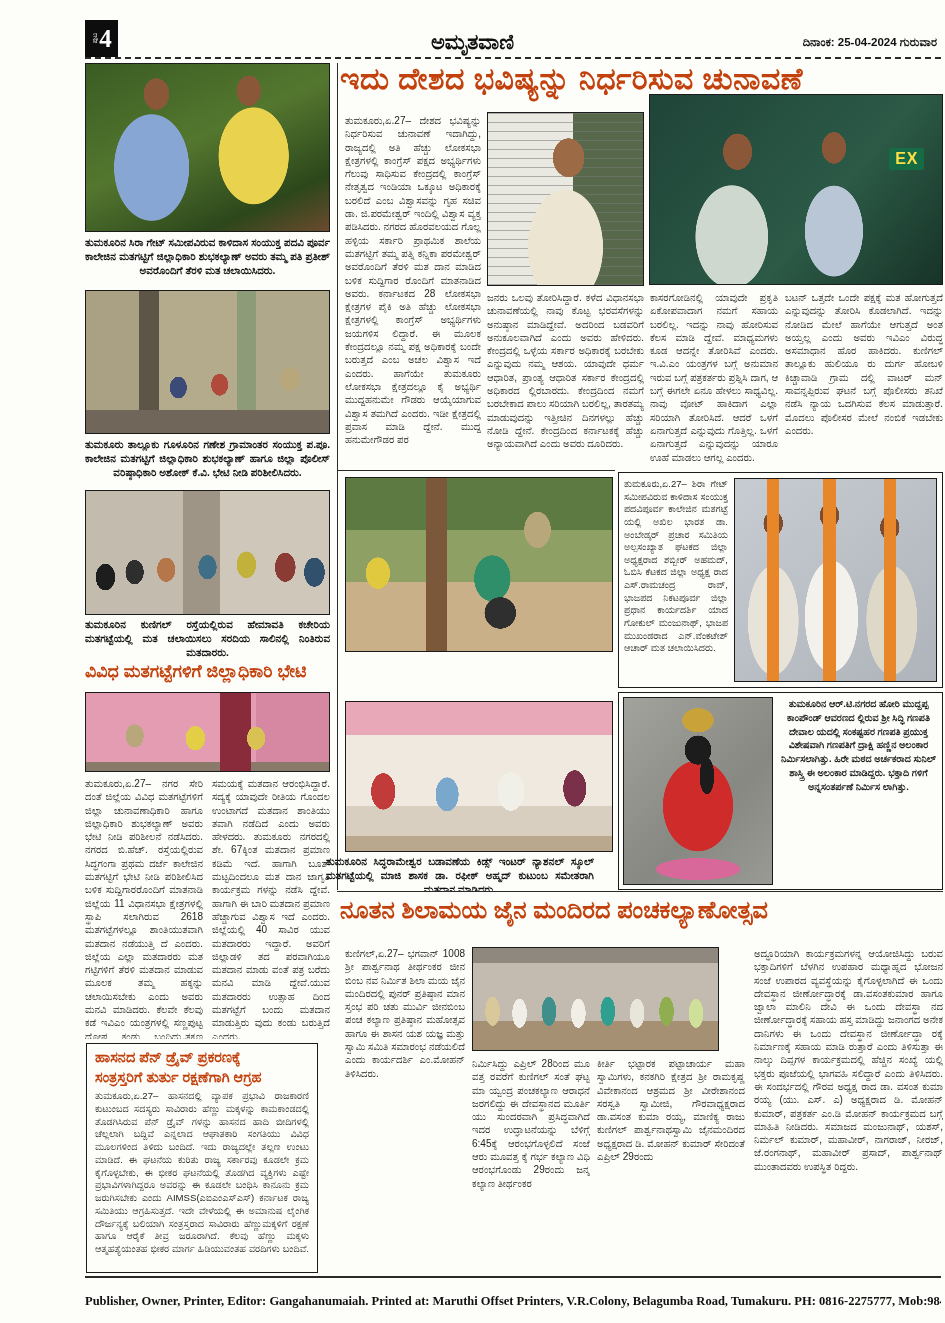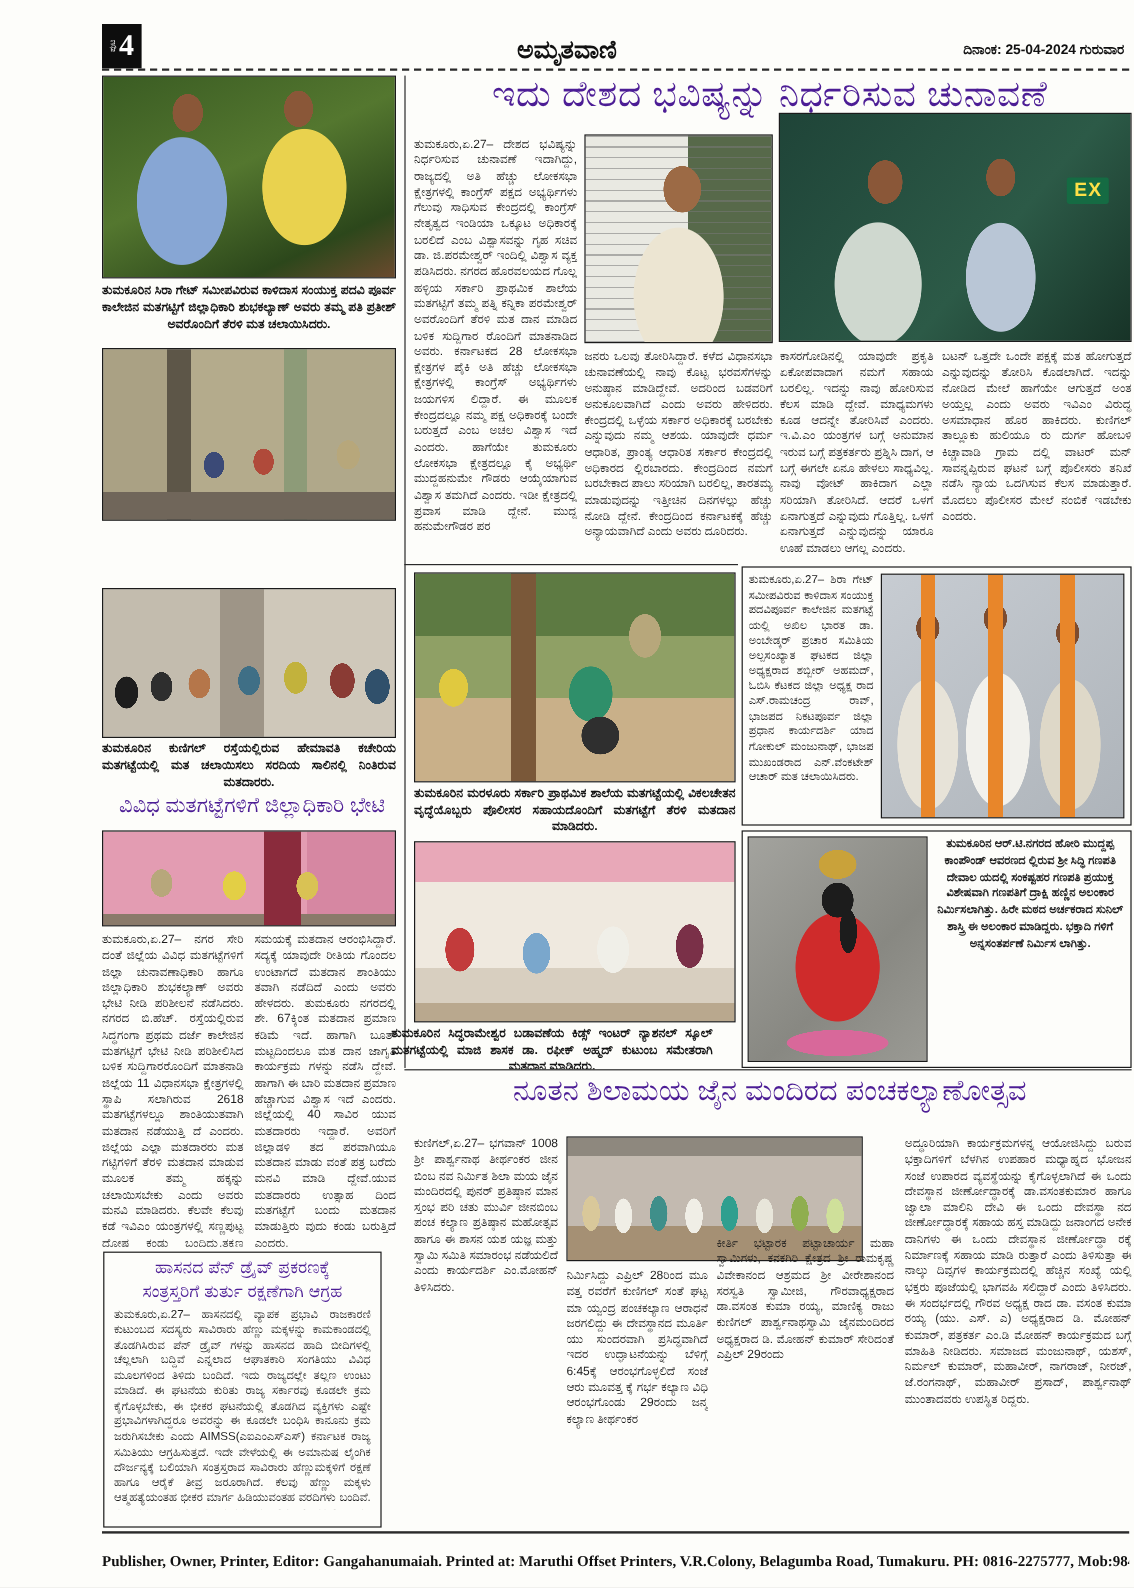--- a/index.html
+++ b/index.html
@@ -2,21 +2,21 @@
 <html><head>
 <meta charset="utf-8">
 <style>
   html,body{margin:0;padding:0;background:#e8e8e4;}
   #page{position:relative;width:945px;height:1323px;background:#fdfdfa;margin:0 auto;
         font-family:"Liberation Sans",sans-serif;color:#111;overflow:hidden;}
   .abs{position:absolute;}
   .txt{font-size:10px;line-height:1.33;text-align:justify;overflow:hidden;color:#1c1c1c;}
   .cap{font-size:10.3px;line-height:1.34;font-weight:bold;text-align:justify;text-align-last:center;overflow:hidden;color:#111;}
   .ph{border:1px solid #1b1b1b;overflow:hidden;box-sizing:border-box;}
-  .hl{font-weight:normal;color:#4c1d95;text-align:center;overflow:hidden;}
+  .hl{font-weight:bold;color:#c2410c;overflow:hidden;}
   .rule{background:#2a2a2a;}
   .dashed{border-top:2px dashed #2a2a2a;height:0;}
   
   #pagebox{background:#0d0d0d;color:#fff;display:flex;align-items:center;justify-content:center;gap:1px;}
   #pagebox .pw{writing-mode:vertical-rl;transform:rotate(180deg);font-size:7px;line-height:1;}
   #pagebox .pn{font-size:25px;font-weight:bold;font-family:"Liberation Serif",serif;}
   
   .p-couple{background:
     radial-gradient(20px 25px at 67% 16%,#8a5738 0 60%,rgba(0,0,0,0) 61%),
     radial-gradient(58px 80px at 69% 55%,#e9d24e 0 60%,rgba(0,0,0,0) 61%),
@@ -116,20 +116,21 @@
   <div class="abs dashed" style="left:85px;top:57px;width:856px;"></div>
 
   <div class="abs rule" style="left:337px;top:63px;width:1px;height:827px;"></div>
   <div class="abs rule" style="left:337px;top:470px;width:278px;height:1px;"></div>
   <div class="abs rule" style="left:337px;top:891px;width:606px;height:1px;"></div>
 
   <div class="abs ph p-couple" style="left:85px;top:63px;width:245px;height:169px;"></div>
   <div class="abs cap" style="left:85px;top:236px;width:245px;height:52px;">ತುಮಕೂರಿನ ಸಿರಾ ಗೇಟ್ ಸಮೀಪವಿರುವ ಕಾಳಿದಾಸ ಸಂಯುಕ್ತ ಪದವಿ ಪೂರ್ವ ಕಾಲೇಜಿನ ಮತಗಟ್ಟಿಗೆ ಜಿಲ್ಲಾಧಿಕಾರಿ ಶುಭಕಲ್ಯಾಣ್ ಅವರು ತಮ್ಮ ಪತಿ ಪ್ರತೀಶ್ ಅವರೊಂದಿಗೆ ತೆರಳಿ ಮತ ಚಲಾಯಿಸಿದರು.</div>
 
   <div class="abs ph p-college" style="left:85px;top:290px;width:245px;height:144px;"></div>
+  <div class="abs cap" style="left:85px;top:438px;width:245px;height:48px;">ತುಮಕೂರು ತಾಲ್ಲೂಕು ಗೂಳೂರಿನ ಗಣೇಶ ಗ್ರಾಮಾಂತರ ಸಂಯುಕ್ತ ಪ.ಪೂ. ಕಾಲೇಜಿನ ಮತಗಟ್ಟಿಗೆ ಜಿಲ್ಲಾಧಿಕಾರಿ ಶುಭಕಲ್ಯಾಣ್ ಹಾಗೂ ಜಿಲ್ಲಾ ಪೊಲೀಸ್ ವರಿಷ್ಠಾಧಿಕಾರಿ ಅಶೋಕ್ ಕೆ.ವಿ. ಭೇಟಿ ನೀಡಿ ಪರಿಶೀಲಿಸಿದರು.</div>
 
   <div class="abs ph p-queue" style="left:85px;top:490px;width:245px;height:125px;"></div>
   <div class="abs cap" style="left:85px;top:618px;width:245px;height:42px;">ತುಮಕೂರಿನ ಕುಣಿಗಲ್ ರಸ್ತೆಯಲ್ಲಿರುವ ಹೇಮಾವತಿ ಕಚೇರಿಯ ಮತಗಟ್ಟೆಯಲ್ಲಿ ಮತ ಚಲಾಯಿಸಲು ಸರದಿಯ ಸಾಲಿನಲ್ಲಿ ನಿಂತಿರುವ ಮತದಾರರು.</div>
 
   <div class="abs hl" style="left:85px;top:661px;width:250px;height:28px;font-size:17.5px;">ವಿವಿಧ ಮತಗಟ್ಟೆಗಳಿಗೆ ಜಿಲ್ಲಾಧಿಕಾರಿ ಭೇಟಿ</div>
   <div class="abs ph p-pink" style="left:85px;top:692px;width:245px;height:80px;"></div>
   <div class="abs txt" style="left:85px;top:777px;width:118px;height:262px;">ತುಮಕೂರು,ಏ.27– ನಗರ ಸೇರಿ ದಂತೆ ಜಿಲ್ಲೆಯ ವಿವಿಧ ಮತಗಟ್ಟೆಗಳಿಗೆ ಜಿಲ್ಲಾ ಚುನಾವಣಾಧಿಕಾರಿ ಹಾಗೂ ಜಿಲ್ಲಾಧಿಕಾರಿ ಶುಭಕಲ್ಯಾಣ್ ಅವರು ಭೇಟಿ ನೀಡಿ ಪರಿಶೀಲನೆ ನಡೆಸಿದರು. ನಗರದ ಬಿ.ಹೆಚ್. ರಸ್ತೆಯಲ್ಲಿರುವ ಸಿದ್ಧಗಂಗಾ ಪ್ರಥಮ ದರ್ಜೆ ಕಾಲೇಜಿನ ಮತಗಟ್ಟಿಗೆ ಭೇಟಿ ನೀಡಿ ಪರಿಶೀಲಿಸಿದ ಬಳಿಕ ಸುದ್ದಿಗಾರರೊಂದಿಗೆ ಮಾತನಾಡಿ ಜಿಲ್ಲೆಯ 11 ವಿಧಾನಸಭಾ ಕ್ಷೇತ್ರಗಳಲ್ಲಿ ಸ್ಥಾಪಿ ಸಲಾಗಿರುವ 2618 ಮತಗಟ್ಟೆಗಳಲ್ಲೂ ಶಾಂತಿಯುತವಾಗಿ ಮತದಾನ ನಡೆಯುತ್ತಿ ದೆ ಎಂದರು. ಜಿಲ್ಲೆಯ ಎಲ್ಲಾ ಮತದಾರರು ಮತ ಗಟ್ಟಿಗಳಿಗೆ ತೆರಳಿ ಮತದಾನ ಮಾಡುವ ಮೂಲಕ ತಮ್ಮ ಹಕ್ಕನ್ನು ಚಲಾಯಿಸಬೇಕು ಎಂದು ಅವರು ಮನವಿ ಮಾಡಿದರು. ಕೆಲವೇ ಕೆಲವು ಕಡೆ ಇವಿಎಂ ಯಂತ್ರಗಳಲ್ಲಿ ಸಣ್ಣಪುಟ್ಟ ದೋಷ ಕಂಡು ಬಂದಿದ್ದು,ತಕ್ಷಣ ಅದನ್ನು ಸೆಕ್ಟರ್ ಅಧಿಕಾರಿಗಳು ಸರಿಪಡಿಸಿ ಸರಿಯಾದ</div>
   <div class="abs txt" style="left:212px;top:777px;width:118px;height:262px;">ಸಮಯಕ್ಕೆ ಮತದಾನ ಆರಂಭಿಸಿದ್ದಾರೆ. ಸದ್ಯಕ್ಕೆ ಯಾವುದೇ ರೀತಿಯ ಗೊಂದಲ ಉಂಟಾಗದೆ ಮತದಾನ ಶಾಂತಿಯು ತವಾಗಿ ನಡೆದಿದೆ ಎಂದು ಅವರು ಹೇಳದರು. ತುಮಕೂರು ನಗರದಲ್ಲಿ ಶೇ. 67ಕ್ಕಿಂತ ಮತದಾನ ಪ್ರಮಾಣ ಕಡಿಮೆ ಇದೆ. ಹಾಗಾಗಿ ಬೂತ್ ಮಟ್ಟದಿಂದಲೂ ಮತ ದಾನ ಜಾಗೃತಿ ಕಾರ್ಯಕ್ರಮ ಗಳನ್ನು ನಡೆಸಿ ದ್ದೇವೆ. ಹಾಗಾಗಿ ಈ ಬಾರಿ ಮತದಾನ ಪ್ರಮಾಣ ಹೆಚ್ಚಾಗುವ ವಿಶ್ವಾಸ ಇದೆ ಎಂದರು. ಜಿಲ್ಲೆಯಲ್ಲಿ 40 ಸಾವಿರ ಯುವ ಮತದಾರರು ಇದ್ದಾರೆ. ಅವರಿಗೆ ಜಿಲ್ಲಾಡಳಿ ತದ ಪರವಾಗಿಯೂ ಮತದಾನ ಮಾಡು ವಂತೆ ಪತ್ರ ಬರೆದು ಮನವಿ ಮಾಡಿ ದ್ದೇವೆ.ಯುವ ಮತದಾರರು ಉತ್ಸಾಹ ದಿಂದ ಮತಗಟ್ಟೆಗೆ ಬಂದು ಮತದಾನ ಮಾಡುತ್ತಿರು ವುದು ಕಂಡು ಬರುತ್ತಿದೆ ಎಂದರು.</div>
 
   <div class="abs box" style="left:86px;top:1043px;width:232px;height:230px;padding:4px 8px;">
@@ -143,38 +144,37 @@
   <div class="abs txt" style="left:345px;top:114px;width:136px;height:354px;">ತುಮಕೂರು,ಏ.27– ದೇಶದ ಭವಿಷ್ಯನ್ನು ನಿರ್ಧರಿಸುವ ಚುನಾವಣೆ ಇದಾಗಿದ್ದು, ರಾಜ್ಯದಲ್ಲಿ ಅತಿ ಹೆಚ್ಚು ಲೋಕಸಭಾ ಕ್ಷೇತ್ರಗಳಲ್ಲಿ ಕಾಂಗ್ರೆಸ್ ಪಕ್ಷದ ಅಭ್ಯರ್ಥಿಗಳು ಗೆಲುವು ಸಾಧಿಸುವ ಕೇಂದ್ರದಲ್ಲಿ ಕಾಂಗ್ರೆಸ್ ನೇತೃತ್ವದ ಇಂಡಿಯಾ ಒಕ್ಕೂಟ ಅಧಿಕಾರಕ್ಕೆ ಬರಲಿದೆ ಎಂಬ ವಿಶ್ವಾಸವನ್ನು ಗೃಹ ಸಚಿವ ಡಾ. ಜಿ.ಪರಮೇಶ್ವರ್ ಇಂದಿಲ್ಲಿ ವಿಶ್ವಾಸ ವ್ಯಕ್ತ ಪಡಿಸಿದರು. ನಗರದ ಹೊರವಲಯದ ಗೊಲ್ಲ ಹಳ್ಳಿಯ ಸರ್ಕಾರಿ ಪ್ರಾಥಮಿಕ ಶಾಲೆಯ ಮತಗಟ್ಟಿಗೆ ತಮ್ಮ ಪತ್ನಿ ಕನ್ನಿಕಾ ಪರಮೇಶ್ವರ್ ಅವರೊಂದಿಗೆ ತೆರಳಿ ಮತ ದಾನ ಮಾಡಿದ ಬಳಿಕ ಸುದ್ದಿಗಾರ ರೊಂದಿಗೆ ಮಾತನಾಡಿದ ಅವರು. ಕರ್ನಾಟಕದ 28 ಲೋಕಸಭಾ ಕ್ಷೇತ್ರಗಳ ಪೈಕಿ ಅತಿ ಹೆಚ್ಚು ಲೋಕಸಭಾ ಕ್ಷೇತ್ರಗಳಲ್ಲಿ ಕಾಂಗ್ರೆಸ್ ಅಭ್ಯರ್ಥಿಗಳು ಜಯಗಳಿಸ ಲಿದ್ದಾರೆ. ಈ ಮೂಲಕ ಕೇಂದ್ರದಲ್ಲೂ ನಮ್ಮ ಪಕ್ಷ ಅಧಿಕಾರಕ್ಕೆ ಬಂದೇ ಬರುತ್ತದೆ ಎಂಬ ಅಚಲ ವಿಶ್ವಾಸ ಇದೆ ಎಂದರು. ಹಾಗೆಯೇ ತುಮಕೂರು ಲೋಕಸಭಾ ಕ್ಷೇತ್ರದಲ್ಲೂ ಕೈ ಅಭ್ಯರ್ಥಿ ಮುದ್ದಹನುಮೇ ಗೌಡರು ಆಯ್ಕೆಯಾಗುವ ವಿಶ್ವಾಸ ತಮಗಿದೆ ಎಂದರು. ಇಡೀ ಕ್ಷೇತ್ರದಲ್ಲಿ ಪ್ರವಾಸ ಮಾಡಿ ದ್ದೇನೆ. ಮುದ್ದ ಹನುಮೇಗೌಡರ ಪರ</div>
   <div class="abs ph p-womanvoter" style="left:487px;top:112px;width:157px;height:174px;"></div>
   <div class="abs ph p-parames" style="left:649px;top:94px;width:294px;height:191px;">
     <span class="exsign">EX</span>
   </div>
   <div class="abs txt" style="left:487px;top:291px;width:157px;height:177px;">ಜನರು ಒಲವು ತೋರಿಸಿದ್ದಾರೆ. ಕಳೆದ ವಿಧಾನಸಭಾ ಚುನಾವಣೆಯಲ್ಲಿ ನಾವು ಕೊಟ್ಟ ಭರವಸೆಗಳನ್ನು ಅನುಷ್ಠಾನ ಮಾಡಿದ್ದೇವೆ. ಅದರಿಂದ ಬಡವರಿಗೆ ಅನುಕೂಲವಾಗಿದೆ ಎಂದು ಅವರು ಹೇಳಿದರು. ಕೇಂದ್ರದಲ್ಲಿ ಒಳ್ಳೆಯ ಸರ್ಕಾರ ಅಧಿಕಾರಕ್ಕೆ ಬರಬೇಕು ಎನ್ನುವುದು ನಮ್ಮ ಆಶಯ. ಯಾವುದೇ ಧರ್ಮ ಆಧಾರಿತ, ಪ್ರಾಂತ್ಯ ಆಧಾರಿತ ಸರ್ಕಾರ ಕೇಂದ್ರದಲ್ಲಿ ಅಧಿಕಾರದ ಲ್ಲಿರಬಾರದು. ಕೇಂದ್ರದಿಂದ ನಮಗೆ ಬರಬೇಕಾದ ಪಾಲು ಸರಿಯಾಗಿ ಬರಲಿಲ್ಲ, ತಾರತಮ್ಯ ಮಾಡುವುದನ್ನು ಇತ್ತೀಚಿನ ದಿನಗಳಲ್ಲು ಹೆಚ್ಚು ನೋಡಿ ದ್ದೇನೆ. ಕೇಂದ್ರದಿಂದ ಕರ್ನಾಟಕಕ್ಕೆ ಹೆಚ್ಚು ಅನ್ಯಾಯವಾಗಿದೆ ಎಂದು ಅವರು ದೂರಿದರು.</div>
   <div class="abs txt" style="left:650px;top:291px;width:128px;height:177px;">ಕಾಸರಗೋಡಿನಲ್ಲಿ ಯಾವುದೇ ಪ್ರಕೃತಿ ಏಕೋಪವಾದಾಗ ನಮಗೆ ಸಹಾಯ ಬರಲಿಲ್ಲ. ಇದನ್ನು ನಾವು ಹೋರಿಸುವ ಕೆಲಸ ಮಾಡಿ ದ್ದೇವೆ. ಮಾಧ್ಯಮಗಳು ಕೂಡ ಆದನ್ನೇ ತೋರಿಸಿವೆ ಎಂದರು. ಇ.ವಿ.ಎಂ ಯಂತ್ರಗಳ ಬಗ್ಗೆ ಅನುಮಾನ ಇರುವ ಬಗ್ಗೆ ಪತ್ರಕರ್ತರು ಪ್ರಶ್ನಿಸಿ ದಾಗ, ಆ ಬಗ್ಗೆ ಈಗಲೇ ಏನೂ ಹೇಳಲು ಸಾಧ್ಯವಿಲ್ಲ. ನಾವು ವೋಟ್ ಹಾಕಿದಾಗ ಎಲ್ಲಾ ಸರಿಯಾಗಿ ತೋರಿಸಿದೆ. ಆದರೆ ಒಳಗೆ ಏನಾಗುತ್ತದೆ ಎನ್ನುವುದು ಗೊತ್ತಿಲ್ಲ. ಒಳಗೆ ಏನಾಗುತ್ತದೆ ಎನ್ನುವುದನ್ನು ಯಾರೂ ಊಹೆ ಮಾಡಲು ಆಗಲ್ಲ ಎಂದರು.</div>
   <div class="abs txt" style="left:785px;top:291px;width:158px;height:177px;">ಬಟನ್ ಒತ್ತದೇ ಒಂದೇ ಪಕ್ಷಕ್ಕೆ ಮತ ಹೋಗುತ್ತದೆ ಎನ್ನುವುದನ್ನು ತೋರಿಸಿ ಕೊಡಲಾಗಿದೆ. ಇದನ್ನು ನೋಡಿದ ಮೇಲೆ ಹಾಗೆಯೇ ಆಗುತ್ತದೆ ಅಂತ ಅಯ್ತಲ್ಲ ಎಂದು ಅವರು ಇವಿಎಂ ವಿರುದ್ಧ ಅಸಮಾಧಾನ ಹೊರ ಹಾಕಿದರು. ಕುಣಿಗಲ್ ತಾಲ್ಲೂಕು ಹುಲಿಯೂ ರು ದುರ್ಗ ಹೋಬಳಿ ಕಿಚ್ಚಾವಾಡಿ ಗ್ರಾಮ ದಲ್ಲಿ ವಾಟರ್ ಮನ್ ಸಾವನ್ನಪ್ಪಿರುವ ಘಟನೆ ಬಗ್ಗೆ ಪೊಲೀಸರು ತನಿಖೆ ನಡೆಸಿ ನ್ಯಾಯ ಒದಗಿಸುವ ಕೆಲಸ ಮಾಡುತ್ತಾರೆ. ಮೊದಲು ಪೊಲೀಸರ ಮೇಲೆ ನಂಬಿಕೆ ಇಡಬೇಕು ಎಂದರು.</div>
 
   <div class="abs ph p-wheelchair" style="left:345px;top:477px;width:268px;height:175px;"></div>
-  <div class="abs cap" style="left:345px;top:655px;width:268px;height:44px;">ತುಮಕೂರಿನ ಮರಳೂರು ಸರ್ಕಾರಿ ಪ್ರಾಥಮಿಕ ಶಾಲೆಯ ಮತಗಟ್ಟೆಯಲ್ಲಿ ವಿಕಲಚೇತನ ವೃದ್ಧೆಯೊಬ್ಬರು ಪೊಲೀಸರ ಸಹಾಯದೊಂದಿಗೆ ಮತಗಟ್ಟೆಗೆ ತೆರಳಿ ಮತದಾನ ಮಾಡಿದರು.</div>
 
   <div class="abs ph p-family" style="left:345px;top:701px;width:268px;height:151px;"></div>
   <div class="abs cap" style="left:326px;top:855px;width:268px;height:36px;">ತುಮಕೂರಿನ ಸಿದ್ಧರಾಮೇಶ್ವರ ಬಡಾವಣೆಯ ಕಿಡ್ಸ್ ಇಂಟರ್ ನ್ಯಾಶನಲ್ ಸ್ಕೂಲ್ ಮತಗಟ್ಟೆಯಲ್ಲಿ ಮಾಜಿ ಶಾಸಕ ಡಾ. ರಫೀಕ್ ಅಹ್ಮದ್ ಕುಟುಂಬ ಸಮೇತರಾಗಿ ಮತದಾನ ಮಾಡಿದರು.</div>
 
   <div class="abs box" style="left:618px;top:472px;width:325px;height:216px;padding:5px;display:flex;gap:6px;">
     <div class="txt" style="width:104px;font-size:9.5px;height:100%;">ತುಮಕೂರು,ಏ.27– ಶಿರಾ ಗೇಟ್ ಸಮೀಪವಿರುವ ಕಾಳಿದಾಸ ಸಂಯುಕ್ತ ಪದವಿಪೂರ್ವ ಕಾಲೇಜಿನ ಮತಗಟ್ಟೆ ಯಲ್ಲಿ ಅಖಿಲ ಭಾರತ ಡಾ. ಅಂಬೇಡ್ಕರ್ ಪ್ರಚಾರ ಸಮಿತಿಯ ಅಲ್ಪಸಂಖ್ಯಾತ ಘಟಕದ ಜಿಲ್ಲಾ ಅಧ್ಯಕ್ಷರಾದ ಶಬ್ಬೀರ್ ಅಹಮದ್, ಓಬಿಸಿ ಕೆಟಕದ ಜಿಲ್ಲಾ ಅಧ್ಯಕ್ಷ ರಾದ ಎಸ್.ರಾಮಚಂದ್ರ ರಾವ್, ಭಾಜಪದ ನಿಕಟಪೂರ್ವ ಜಿಲ್ಲಾ ಪ್ರಧಾನ ಕಾರ್ಯದರ್ಶಿ ಯಾದ ಗೋಕುಲ್ ಮಂಜುನಾಥ್, ಭಾಜಪ ಮುಖಂಡರಾದ ಎನ್.ವೆಂಕಟೇಶ್ ಆಚಾರ್ ಮತ ಚಲಾಯಿಸಿದರು.</div>
     <div class="ph p-saffron" style="flex:1;height:100%;"></div>
   </div>
 
   <div class="abs box" style="left:618px;top:692px;width:325px;height:198px;padding:4px;display:flex;gap:6px;">
     <div class="ph p-ganesha" style="width:150px;height:100%;"></div>
     <div class="txt" style="flex:1;font-size:9.5px;text-align:center;line-height:1.45;font-weight:bold;height:100%;">ತುಮಕೂರಿನ ಆರ್.ಟಿ.ನಗರದ ಹೋರಿ ಮುದ್ದಪ್ಪ ಕಾಂಪೌಂಡ್ ಆವರಣದ ಲ್ಲಿರುವ ಶ್ರೀ ಸಿದ್ಧಿ ಗಣಪತಿ ದೇವಾಲ ಯದಲ್ಲಿ ಸಂಕಷ್ಟಹರ ಗಣಪತಿ ಪ್ರಯುಕ್ತ ವಿಶೇಷವಾಗಿ ಗಣಪತಿಗೆ ದ್ರಾಕ್ಷಿ ಹಣ್ಣಿನ ಅಲಂಕಾರ ನಿರ್ಮಿಸಲಾಗಿತ್ತು. ಹಿರೇ ಮಠದ ಅರ್ಚಕರಾದ ಸುನಿಲ್ ಶಾಸ್ತ್ರಿ ಈ ಅಲಂಕಾರ ಮಾಡಿದ್ದರು. ಭಕ್ತಾದಿ ಗಳಿಗೆ ಅನ್ನಸಂತರ್ಪಣೆ ನಿರ್ಮಿಸ ಲಾಗಿತ್ತು.</div>
   </div>
 
   <div class="abs hl" style="left:340px;top:896px;width:603px;height:44px;font-size:24px;">ನೂತನ ಶಿಲಾಮಯ ಜೈನ ಮಂದಿರದ ಪಂಚಕಲ್ಯಾಣೋತ್ಸವ</div>
   <div class="abs txt" style="left:345px;top:947px;width:120px;height:324px;">ಕುಣಿಗಲ್,ಏ.27– ಭಗವಾನ್ 1008 ಶ್ರೀ ಪಾರ್ಶ್ವನಾಥ ತೀರ್ಥಂಕರ ಜೀನ ಬಿಂಬ ನವ ನಿರ್ಮಿತ ಶಿಲಾ ಮಯ ಜೈನ ಮಂದಿರದಲ್ಲಿ ಪುನರ್ ಪ್ರತಿಷ್ಠಾನ ಮಾನ ಸ್ತಂಭ ಪರಿ ಚತು ಮುರ್ವಿ ಜೀನಬಿಂಬ ಪಂಚ ಕಲ್ಯಾಣ ಪ್ರತಿಷ್ಠಾನ ಮಹೋತ್ಸವ ಹಾಗೂ ಈ ಶಾಸನ ಯಶ ಯಜ್ಞ ಮತ್ತು ಸ್ವಾಮಿ ಸಮಿತಿ ಸಮಾರಂಭ ನಡೆಯಲಿದೆ ಎಂದು ಕಾರ್ಯದರ್ಶಿ ಎಂ.ಮೋಹನ್ ತಿಳಿಸಿದರು.</div>
   <div class="abs ph p-jaingroup" style="left:472px;top:947px;width:247px;height:104px;"></div>
   <div class="abs txt" style="left:472px;top:1057px;width:118px;height:214px;">ನಿರ್ಮಿಸಿದ್ದು ಎಪ್ರಿಲ್ 28ರಿಂದ ಮೂ ವತ್ತ ರವರೆಗೆ ಕುಣಿಗಲ್ ಸಂತೆ ಘಟ್ಟ ಮಾ ಯ್ವಂದ್ರ ಪಂಚಕಲ್ಯಾಣ ಆರಾಧನೆ ಜರಗಲಿದ್ದು ಈ ದೇವಸ್ಥಾನದ ಮೂರ್ತಿ ಯು ಸುಂದರವಾಗಿ ಪ್ರಸಿದ್ಧವಾಗಿದೆ ಇದರ ಉದ್ಘಾಟನೆಯನ್ನು ಬೆಳಿಗ್ಗೆ 6:45ಕ್ಕೆ ಆರಂಭಗೊಳ್ಳಲಿದೆ ಸಂಜೆ ಆರು ಮೂವತ್ತ ಕ್ಕೆ ಗರ್ಭ ಕಲ್ಯಾಣ ವಿಧಿ ಆರಂಭಗೊಂಡು 29ರಂದು ಜನ್ಮ ಕಲ್ಯಾಣ ತೀರ್ಥಂಕರ</div>
-  <div class="abs txt" style="left:597px;top:1030px;width:148px;height:214px;">ಕೀರ್ತಿ ಭಟ್ಟಾರಕ ಪಟ್ಟಾಚಾರ್ಯ ಮಹಾ ಸ್ವಾಮಿಗಳು, ಕನಕಗಿರಿ ಕ್ಷೇತ್ರದ ಶ್ರೀ ರಾಮಕೃಷ್ಣ ವಿವೇಕಾನಂದ ಆಶ್ರಮದ ಶ್ರೀ ವೀರೇಶಾನಂದ ಸರಸ್ವತಿ ಸ್ವಾಮೀಜಿ, ಗೌರವಾಧ್ಯಕ್ಷರಾದ ಡಾ.ವಸಂತ ಕುಮಾ ರಯ್ಯ, ಮಾಣಿಕ್ಯ ರಾಜು ಕುಣಿಗಲ್ ಪಾರ್ಶ್ವನಾಥಸ್ವಾಮಿ ಜೈನಮಂದಿರದ ಅಧ್ಯಕ್ಷರಾದ ಡಿ. ಮೋಹನ್ ಕುಮಾರ್ ಸೇರಿದಂತೆ ಎಪ್ರಿಲ್ 29ರಂದು</div>
+  <div class="abs txt" style="left:597px;top:1057px;width:148px;height:214px;">ಕೀರ್ತಿ ಭಟ್ಟಾರಕ ಪಟ್ಟಾಚಾರ್ಯ ಮಹಾ ಸ್ವಾಮಿಗಳು, ಕನಕಗಿರಿ ಕ್ಷೇತ್ರದ ಶ್ರೀ ರಾಮಕೃಷ್ಣ ವಿವೇಕಾನಂದ ಆಶ್ರಮದ ಶ್ರೀ ವೀರೇಶಾನಂದ ಸರಸ್ವತಿ ಸ್ವಾಮೀಜಿ, ಗೌರವಾಧ್ಯಕ್ಷರಾದ ಡಾ.ವಸಂತ ಕುಮಾ ರಯ್ಯ, ಮಾಣಿಕ್ಯ ರಾಜು ಕುಣಿಗಲ್ ಪಾರ್ಶ್ವನಾಥಸ್ವಾಮಿ ಜೈನಮಂದಿರದ ಅಧ್ಯಕ್ಷರಾದ ಡಿ. ಮೋಹನ್ ಕುಮಾರ್ ಸೇರಿದಂತೆ ಎಪ್ರಿಲ್ 29ರಂದು</div>
   <div class="abs txt" style="left:754px;top:947px;width:189px;height:324px;">ಅದ್ಧೂರಿಯಾಗಿ ಕಾರ್ಯಕ್ರಮಗಳನ್ನ ಆಯೋಜಿಸಿದ್ದು ಬರುವ ಭಕ್ತಾದಿಗಳಿಗೆ ಬೆಳಗಿನ ಉಪಹಾರ ಮಧ್ಯಾಹ್ನದ ಭೋಜನ ಸಂಜೆ ಉಪಾರದ ವ್ಯವಸ್ಥೆಯನ್ನು ಕೈಗೊಳ್ಳಲಾಗಿದೆ ಈ ಒಂದು ದೇವಸ್ಥಾನ ಜೀರ್ಣೋದ್ಧಾರಕ್ಕೆ ಡಾ.ವಸಂತಕುಮಾರ ಹಾಗೂ ಜ್ವಾಲಾ ಮಾಲಿನಿ ದೇವಿ ಈ ಒಂದು ದೇವಸ್ಥಾ ನದ ಜೀರ್ಣೋದ್ಧಾರಕ್ಕೆ ಸಹಾಯ ಹಸ್ತ ಮಾಡಿದ್ದು ಜನಾಂಗದ ಅನೇಕ ದಾನಿಗಳು ಈ ಒಂದು ದೇವಸ್ಥಾನ ಜೀರ್ಣೋದ್ಧಾ ರಕ್ಕೆ ನಿರ್ಮಾಣಕ್ಕೆ ಸಹಾಯ ಮಾಡಿ ರುತ್ತಾರೆ ಎಂದು ತಿಳಿಸುತ್ತಾ ಈ ನಾಲ್ಕು ದಿವ್ಸಗಳ ಕಾರ್ಯಕ್ರಮದಲ್ಲಿ ಹೆಚ್ಚಿನ ಸಂಖ್ಯೆ ಯಲ್ಲಿ ಭಕ್ತರು ಪೂಜೆಯಲ್ಲಿ ಭಾಗವಹಿ ಸಲಿದ್ದಾರೆ ಎಂದು ತಿಳಿಸಿದರು. ಈ ಸಂದರ್ಭದಲ್ಲಿ ಗೌರವ ಅಧ್ಯಕ್ಷ ರಾದ ಡಾ. ವಸಂತ ಕುಮಾ ರಯ್ಯ (ಯು. ಎಸ್. ಎ) ಅಧ್ಯಕ್ಷರಾದ ಡಿ. ಮೋಹನ್ ಕುಮಾರ್, ಪತ್ರಕರ್ತ ಎಂ.ಡಿ ಮೋಹನ್ ಕಾರ್ಯಕ್ರಮದ ಬಗ್ಗೆ ಮಾಹಿತಿ ನೀಡಿದರು. ಸಮಾಜದ ಮಂಜುನಾಥ್, ಯಶಸ್, ನಿರ್ಮಲ್ ಕುಮಾರ್, ಮಹಾವೀರ್, ನಾಗರಾಜ್, ನೀರಜ್, ಜೆ.ರಂಗನಾಥ್, ಮಹಾವೀರ್ ಪ್ರಸಾದ್, ಪಾರ್ಶ್ವನಾಥ್ ಮುಂತಾದವರು ಉಪಸ್ಥಿತ ರಿದ್ದರು.</div>
 
   <div class="abs rule" style="left:85px;top:1276px;width:856px;height:2px;"></div>
   <div class="abs footerE" style="left:85px;top:1294px;width:856px;">Publisher, Owner, Printer, Editor: Gangahanumaiah. Printed at: Maruthi Offset Printers, V.R.Colony, Belagumba Road, Tumakuru. PH: 0816-2275777, Mob:9845213604, 9448769806</div>
 
 </div>
 
 </body></html>

